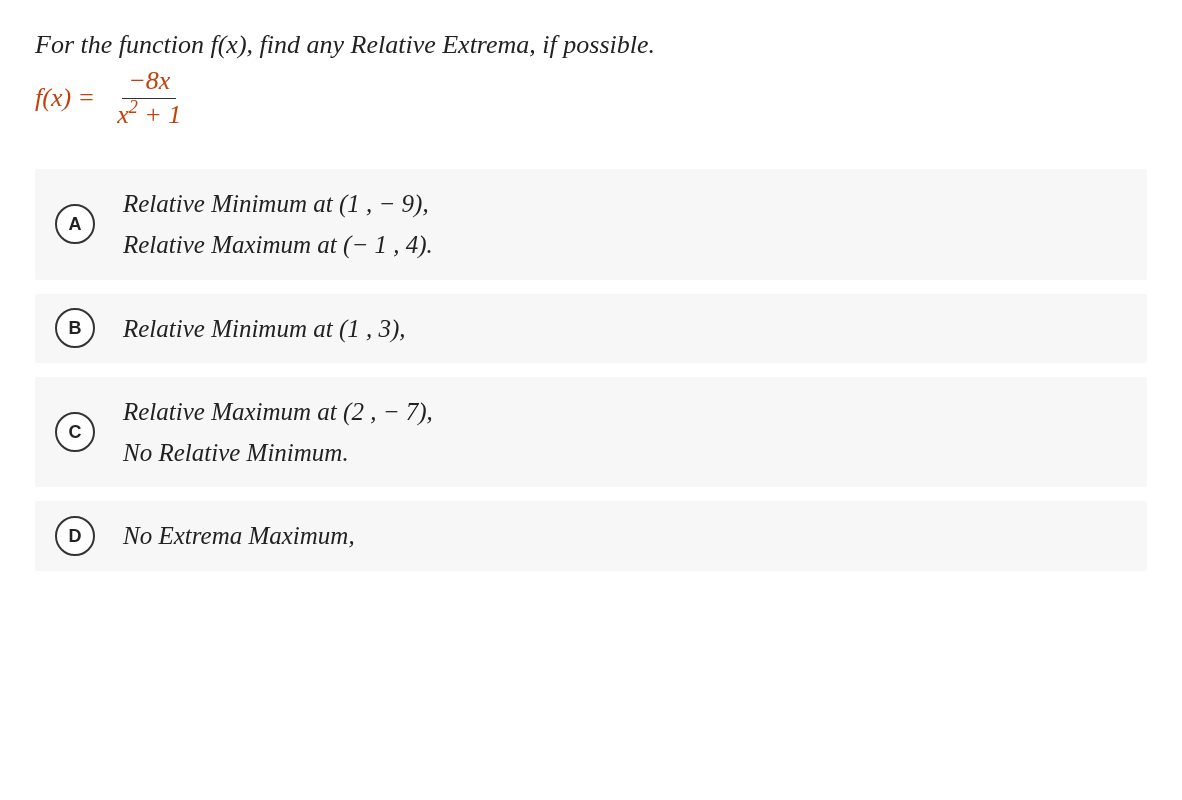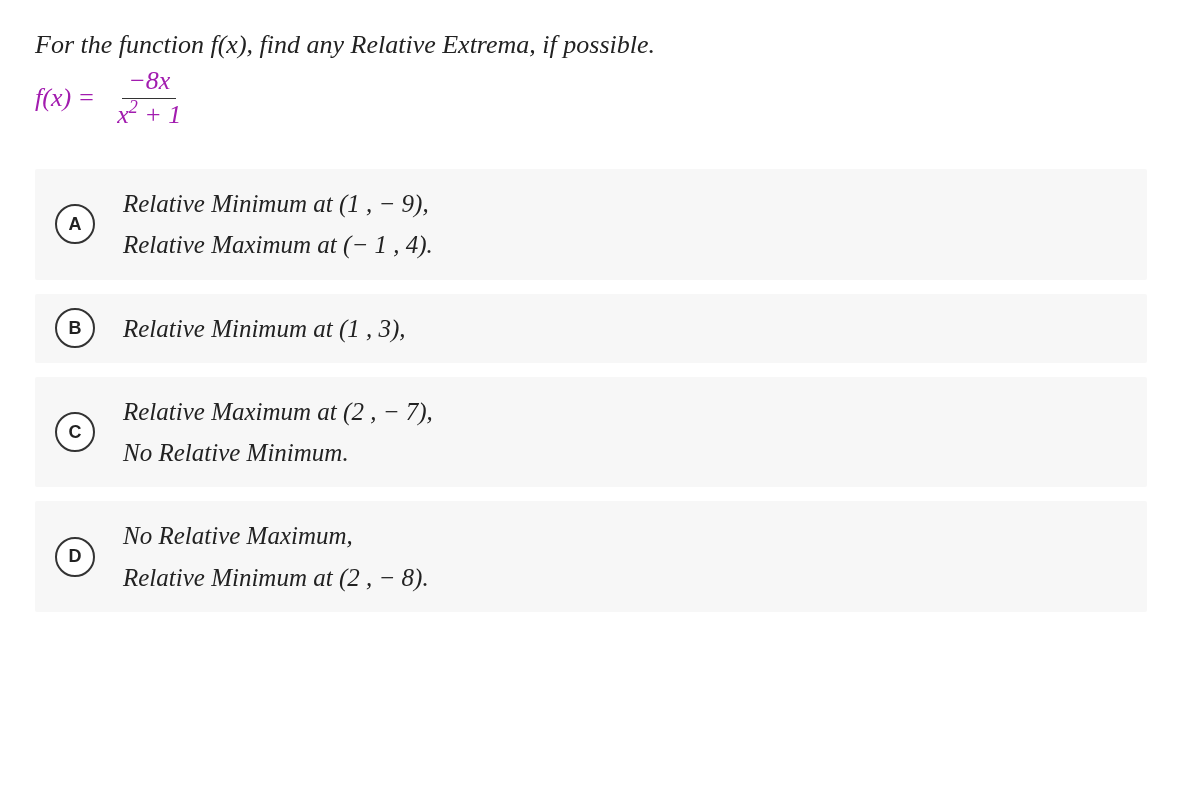--- a/index.html
+++ b/index.html
@@ -16,21 +16,21 @@
     font-size: 26px;
     margin-bottom: 7px;
     color: #222;
   }
   .formula {
     font-size: 26px;
     display: flex;
     align-items: center;
     gap: 10px;
     margin-bottom: 40px;
-    color: #a21caf;
+    color: #c2410c;
   }
   .fraction {
     display: inline-flex;
     flex-direction: column;
     align-items: center;
     font-style: italic;
     line-height: 1.1;
     vertical-align: middle;
     margin-left: 6px;
   }
@@ -117,18 +117,17 @@
     <div class="letter-circle">C</div>
     <div class="option-text">
       <span>Relative Maximum at (2 , − 7),</span><br>
       <span>No Relative Minimum.</span>
     </div>
   </div>
 
   <div class="option">
     <div class="letter-circle">D</div>
     <div class="option-text">
-      <span>No Relative Maximum,</span><br>
-      <span>Relative Minimum at (2 , − 8).</span>
+      <span>No Extrema Maximum,</span><br>
     </div>
   </div>
 
 </div>
 
 </body></html>

